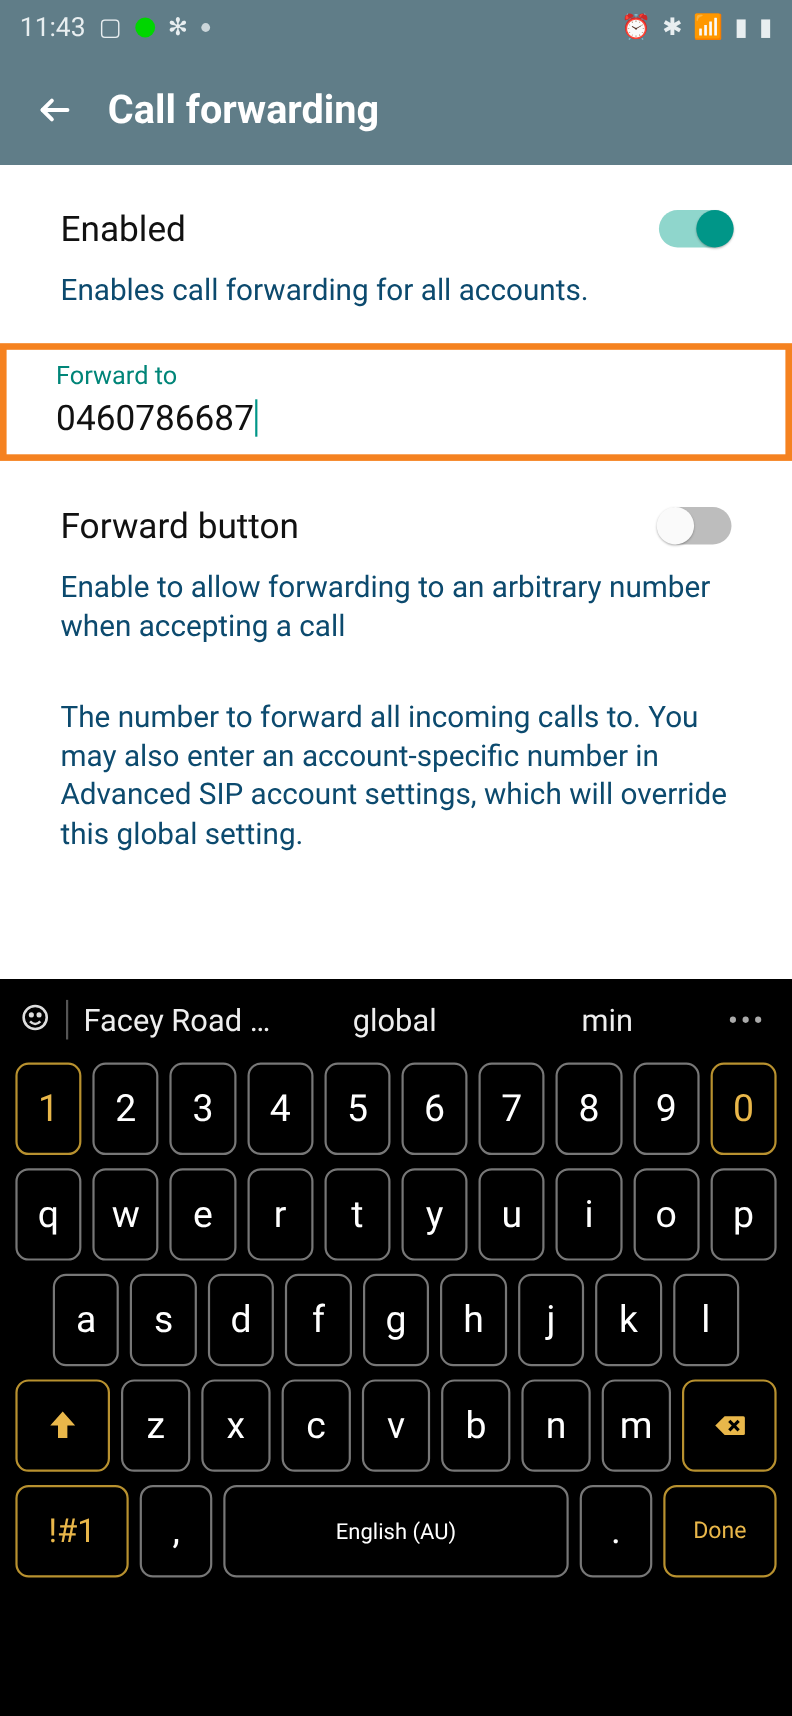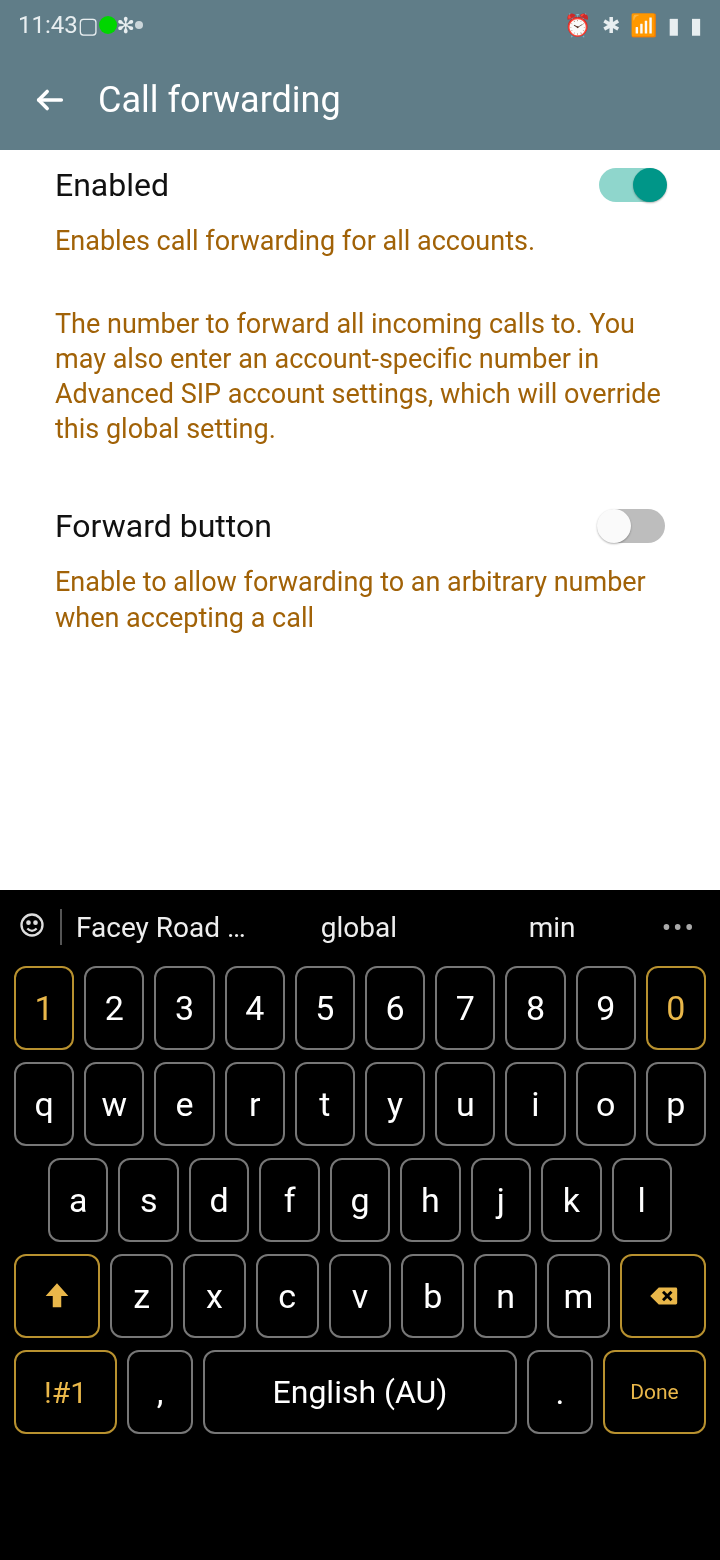--- a/index.html
+++ b/index.html
@@ -9,45 +9,45 @@
   .status-bar {
     height: 50px;
     background: #607d88;
     color: #e8eef0;
     display: flex;
     align-items: center;
     padding: 0 18px;
     font-size: 24px;
     justify-content: space-between;
   }
-  .status-left { display: flex; align-items: center; }
+  .status-left { display: flex; align-items: center; gap: 12px; }
   .status-right { display: flex; align-items: center; gap: 10px; }
   .dot-green { width: 18px; height: 18px; background: #00d600; border-radius: 50%; display:inline-block; }
   .dot-small { width: 8px; height: 8px; background: #cbd6da; border-radius: 50%; display:inline-block; }
   .sicon { font-size: 22px; color:#e8eef0; }
 
   
   .app-bar {
     height: 100px;
     background: #607d88;
     color: #fff;
     display: flex;
     align-items: center;
     padding: 0 20px;
   }
   .back-btn { width: 60px; display:flex; align-items:center; justify-content:center; }
   .back-btn svg { width: 34px; height: 34px; stroke: #fff; }
-  .app-title { font-size: 36px; margin-left: 18px; font-weight: 400; }
-
-  
-  .content { background: #fff; height: 740px; padding: 16px 0 0 0; }
+  .app-title { font-size: 36px; margin-left: 18px; font-weight: 700; }
+
+  
+  .content { background: #fff; height: 740px; padding: 39px 0 0 0; }
   .setting { padding: 0 55px 30px 55px; }
   .setting-row { display: flex; justify-content: space-between; align-items: center; }
   .setting-title { font-size: 32px; color: #111; font-weight: 400; }
-  .setting-desc { font-size: 27px; color: #a16207; margin-top: 20px; line-height: 1.3; }
+  .setting-desc { font-size: 27px; color: #0c4a6e; margin-top: 20px; line-height: 1.3; }
 
   
   .toggle { width: 66px; height: 34px; border-radius: 20px; position: relative; }
   .toggle.on { background: #8fd6cc; }
   .toggle.off { background: #bdbdbd; }
   .toggle .knob { width: 34px; height: 34px; border-radius: 50%; position:absolute; top: 0; box-shadow: 0 1px 2px rgba(0,0,0,.3); }
   .toggle.on .knob { right: -2px; background: #009688; }
   .toggle.off .knob { left: -2px; background: #fafafa; }
 
   
@@ -63,21 +63,21 @@
   .kbd-first { text-align:left; }
   .kbd-divider { width:2px; height:36px; background:#555; }
   .kbd-emoji svg { width:28px; height:28px; stroke:#ddd; fill:none; }
   .kbd-more { color:#aaa; font-size:28px; letter-spacing:2px; padding:0 6px;}
   .kbd-rows { flex:1; padding: 2px 14px 10px 14px; display:flex; flex-direction:column; gap:12px;}
   .kbd-row { display:flex; gap:10px; justify-content:center;}
   .key { background:#000; border:2px solid #777; border-radius:12px; color:#fff; font-size:34px; display:flex; align-items:center; justify-content:center; height:84px; flex:1; }
   .key.gold { border-color:#b8912f; color:#e9b74a; }
   .key.shift svg, .key.back svg { width:34px; height:34px; fill:#e9b74a; }
   .key.wide1 { flex: 1.4; }
-  .key.space { flex: 5; font-size:32px; }
+  .key.space { flex: 5; font-size:20px; }
   .key.done { flex:1.6; font-size:21px; }
   .key.sym { flex:1.6; font-size:30px;}
   .key.comma, .key.period { flex:1; }
 </style>
 </head>
 <body>
 
 <div class="status-bar">
   <div class="status-left">
     <span>11:43</span>
@@ -110,33 +110,40 @@
   <div class="setting">
     <div class="setting-row">
       <div class="setting-title">Enabled</div>
       <div class="toggle on">
           <div class="knob"></div>
         </div>
     </div>
     <div class="setting-desc">Enables call forwarding for all accounts.</div>
   </div>
 
-
-  <div class="setting" style="padding-top:18px;">
-    <div class="setting-desc" style="margin-top:0;">The number to forward all incoming calls to. You may also enter an account-specific number in Advanced SIP account settings, which will override this global setting.</div>
+  <div class="highlight-box">
+    <div class="field-label">Forward to</div>
+    <div class="field-value">
+      <span>0460786687</span>
+        <span class="cursor"></span>
+    </div>
   </div>
 
   <div class="setting" style="padding-top:30px;">
     <div class="setting-row">
       <div class="setting-title">Forward button</div>
       <div class="toggle off">
           <div class="knob"></div>
         </div>
     </div>
     <div class="setting-desc">Enable to allow forwarding to an arbitrary number when accepting a call</div>
+  </div>
+
+  <div class="setting" style="padding-top:18px;">
+    <div class="setting-desc" style="margin-top:0;">The number to forward all incoming calls to. You may also enter an account-specific number in Advanced SIP account settings, which will override this global setting.</div>
   </div>
 
 </div>
 
 <div class="keyboard">
   <div class="kbd-top">
     <div class="kbd-emoji">
       <svg viewBox="0 0 24 24" stroke-width="2">
           <circle cx="12" cy="12" r="9"></circle>
           <circle cx="9" cy="10" r="1" fill="#ddd"></circle>

